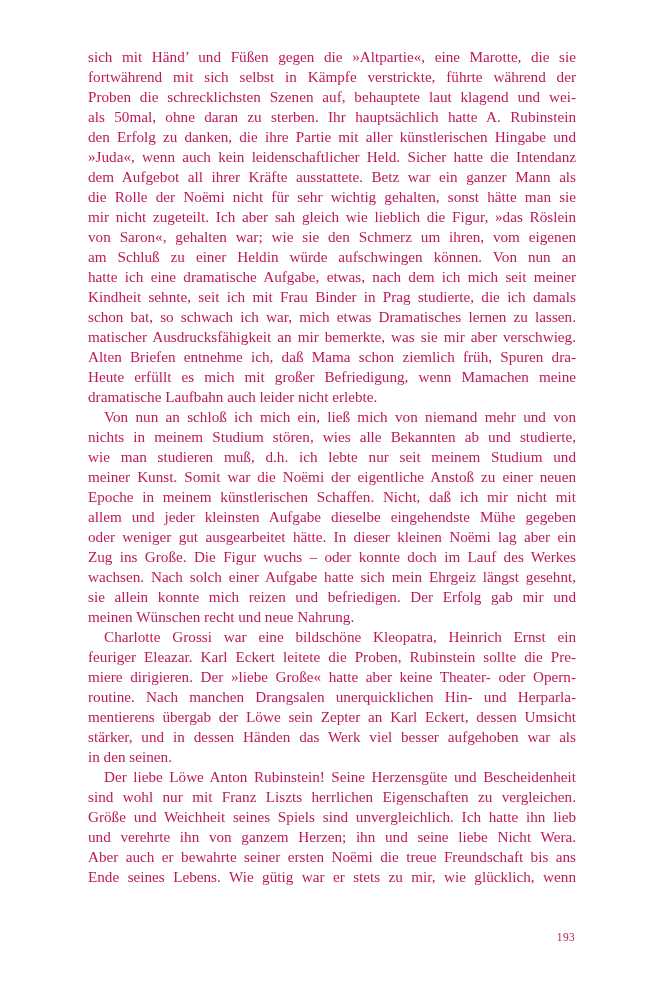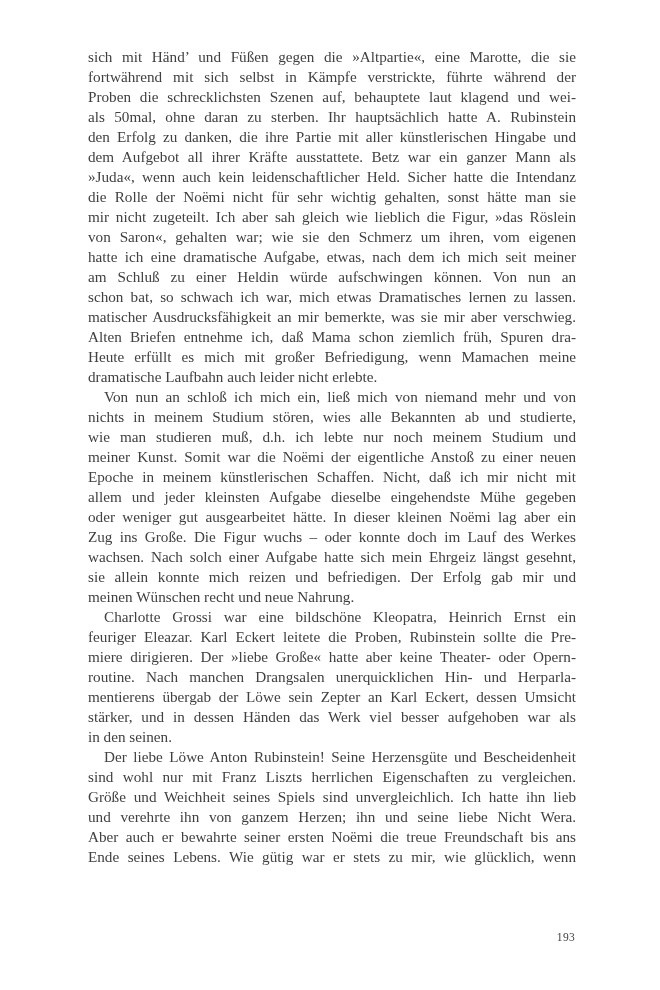--- a/index.html
+++ b/index.html
@@ -10,21 +10,21 @@
     width: 660px;
     height: 990px;
     position: relative;
     overflow: hidden;
     background: #ffffff;
   }
   .page {
     position: absolute;
     inset: 0;
     background: #ffffff;
-    color: #404040;
+    color: #be185d;
     font-family: "Liberation Serif", "DejaVu Serif", serif;
   }
   .text-block {
     position: absolute;
     left: 88px;
     top: 47px;
     width: 488px;
   }
   .line {
     font-size: 15.2px;
@@ -53,35 +53,36 @@
 </head>
 <body>
 
 <div class="page">
   <main class="text-block">
       <div class="line">sich mit Händ’ und Füßen gegen die »Altpartie«, eine Marotte, die sie</div>
       <div class="line">fortwährend mit sich selbst in Kämpfe verstrickte, führte während der</div>
       <div class="line">Proben die schrecklichsten Szenen auf, behauptete laut klagend und wei-</div>
       <div class="line">als 50mal, ohne daran zu sterben. Ihr hauptsächlich hatte A. Rubinstein</div>
       <div class="line">den Erfolg zu danken, die ihre Partie mit aller künstlerischen Hingabe und</div>
+      <div class="line">»Juda«, wenn auch kein leidenschaftlicher Held. Sicher hatte die Intendanz</div>
       <div class="line">dem Aufgebot all ihrer Kräfte ausstattete. Betz war ein ganzer Mann als</div>
-      <div class="line">»Juda«, wenn auch kein leidenschaftlicher Held. Sicher hatte die Intendanz</div>
       <div class="line">die Rolle der Noëmi nicht für sehr wichtig gehalten, sonst hätte man sie</div>
       <div class="line">mir nicht zugeteilt. Ich aber sah gleich wie lieblich die Figur, »das Röslein</div>
       <div class="line">von Saron«, gehalten war; wie sie den Schmerz um ihren, vom eigenen</div>
+      <div class="line">am Schluß zu einer Heldin würde aufschwingen können. Von nun an</div>
       <div class="line">hatte ich eine dramatische Aufgabe, etwas, nach dem ich mich seit meiner</div>
-      <div class="line">am Schluß zu einer Heldin würde aufschwingen können. Von nun an</div>
+      <div class="line">Kindheit sehnte, seit ich mit Frau Binder in Prag studierte, die ich damals</div>
       <div class="line">schon bat, so schwach ich war, mich etwas Dramatisches lernen zu lassen.</div>
       <div class="line">matischer Ausdrucksfähigkeit an mir bemerkte, was sie mir aber verschwieg.</div>
       <div class="line">Alten Briefen entnehme ich, daß Mama schon ziemlich früh, Spuren dra-</div>
       <div class="line">Heute erfüllt es mich mit großer Befriedigung, wenn Mamachen meine</div>
       <div class="line para-end">dramatische Laufbahn auch leider nicht erlebte.</div>
       <div class="line indent">Von nun an schloß ich mich ein, ließ mich von niemand mehr und von</div>
       <div class="line">nichts in meinem Studium stören, wies alle Bekannten ab und studierte,</div>
-      <div class="line">wie man studieren muß, d.h. ich lebte nur noch meinem Studium und</div>
+      <div class="line">wie man studieren muß, d.h. ich lebte nur seit meinem Studium und</div>
       <div class="line">meiner Kunst. Somit war die Noëmi der eigentliche Anstoß zu einer neuen</div>
       <div class="line">Epoche in meinem künstlerischen Schaffen. Nicht, daß ich mir nicht mit</div>
       <div class="line">allem und jeder kleinsten Aufgabe dieselbe eingehendste Mühe gegeben</div>
       <div class="line">oder weniger gut ausgearbeitet hätte. In dieser kleinen Noëmi lag aber ein</div>
       <div class="line">Zug ins Große. Die Figur wuchs – oder konnte doch im Lauf des Werkes</div>
       <div class="line">wachsen. Nach solch einer Aufgabe hatte sich mein Ehrgeiz längst gesehnt,</div>
       <div class="line">sie allein konnte mich reizen und befriedigen. Der Erfolg gab mir und</div>
       <div class="line para-end">meinen Wünschen recht und neue Nahrung.</div>
       <div class="line indent">Charlotte Grossi war eine bildschöne Kleopatra, Heinrich Ernst ein</div>
       <div class="line">feuriger Eleazar. Karl Eckert leitete die Proben, Rubinstein sollte die Pre-</div>

